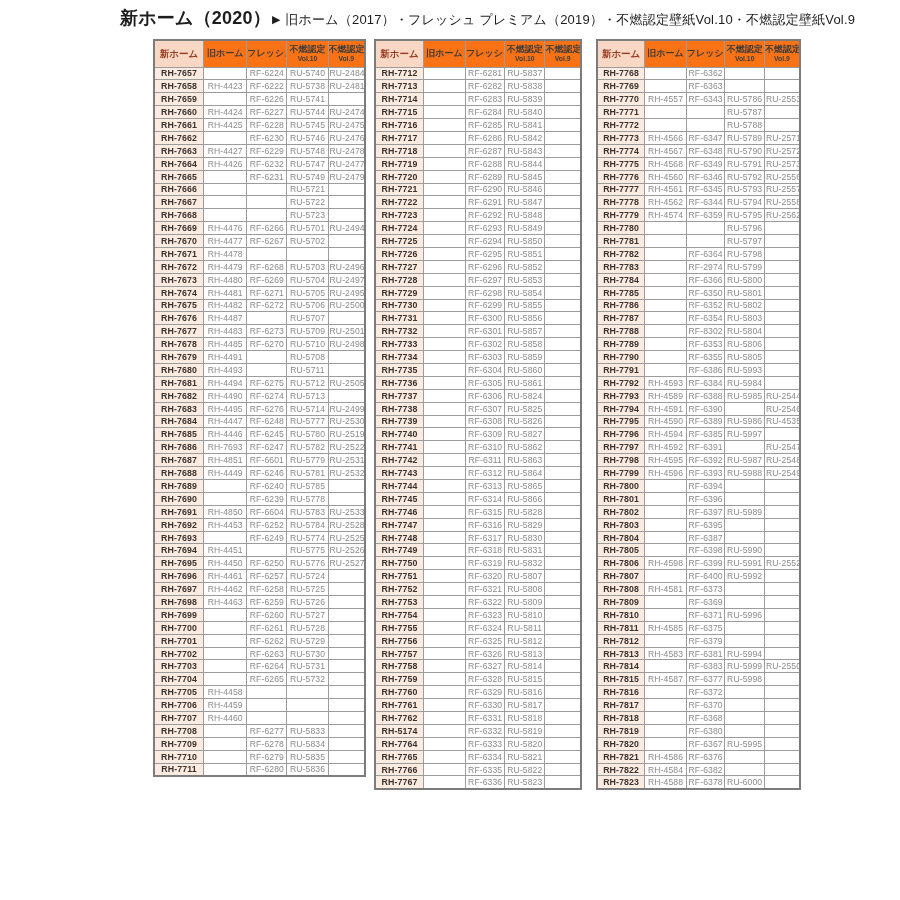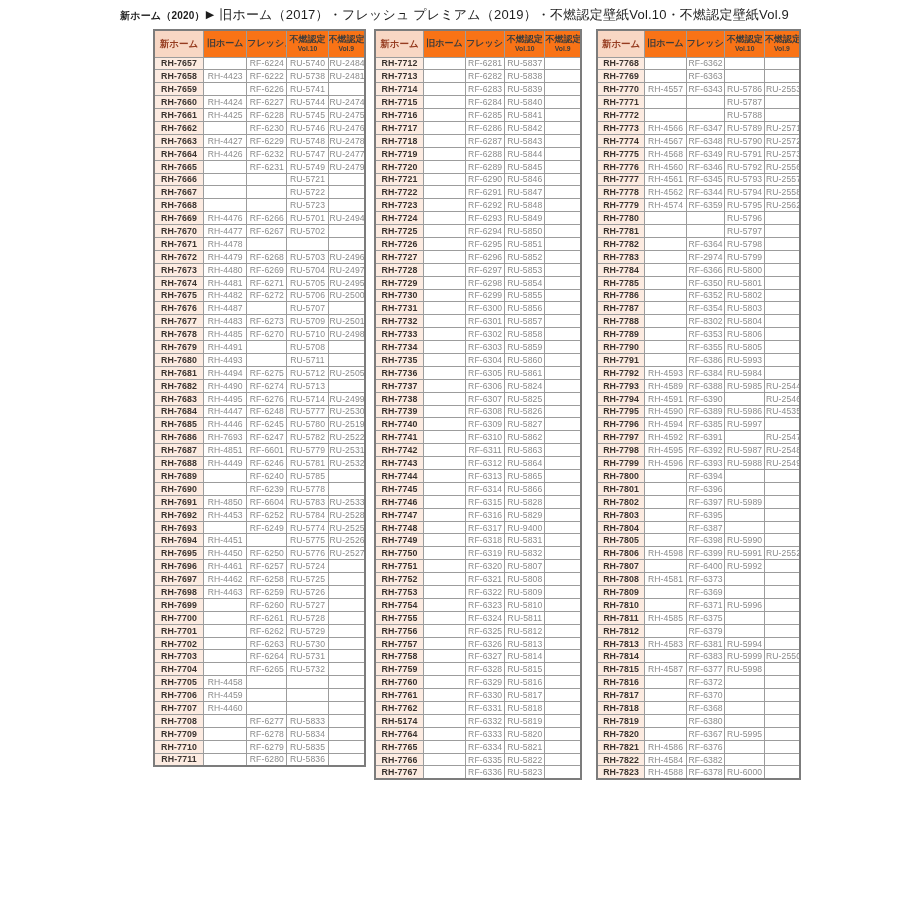--- a/index.html
+++ b/index.html
@@ -9,25 +9,25 @@
     font-family: "Liberation Sans", "DejaVu Sans", sans-serif;
     overflow: hidden;
   }
   .page { position: relative; width: 900px; height: 900px; }
 
   .title {
     position: absolute; left: 120px; top: 6px;
     font-size: 13px; color: #1d1d1d; letter-spacing: 0.2px;
     white-space: nowrap;
   }
-  .title .t-bold { font-weight: bold; font-size: 10px; }
+  .title .t-bold { font-weight: bold; font-size: 18px; }
   .title .t-arrow { font-size: 11px; position: relative; top: -1px; padding: 0 1px; }
 
   .tables {
-    position: absolute; left: 119px; top: 29px;
+    position: absolute; left: 119px; top: 39px;
     display: flex; align-items: flex-start; padding-left: 34px;
   }
   .tbl-wrap1 { margin-right: 8px; }
   .tbl-wrap2 { margin-right: 14px; }
 
   table {
     border-collapse: collapse; table-layout: fixed;
     border: 2px solid #7c7c7c;
   }
   .t1 { width: 213px; }
@@ -747,21 +747,21 @@
               <td class="c0">RH-7747</td>
               <td></td>
               <td>RF-6316</td>
               <td>RU-5829</td>
               <td></td>
             </tr>
             <tr>
               <td class="c0">RH-7748</td>
               <td></td>
               <td>RF-6317</td>
-              <td>RU-9400</td>
+              <td>RU-5830</td>
               <td></td>
             </tr>
             <tr>
               <td class="c0">RH-7749</td>
               <td></td>
               <td>RF-6318</td>
               <td>RU-5831</td>
               <td></td>
             </tr>
             <tr>

